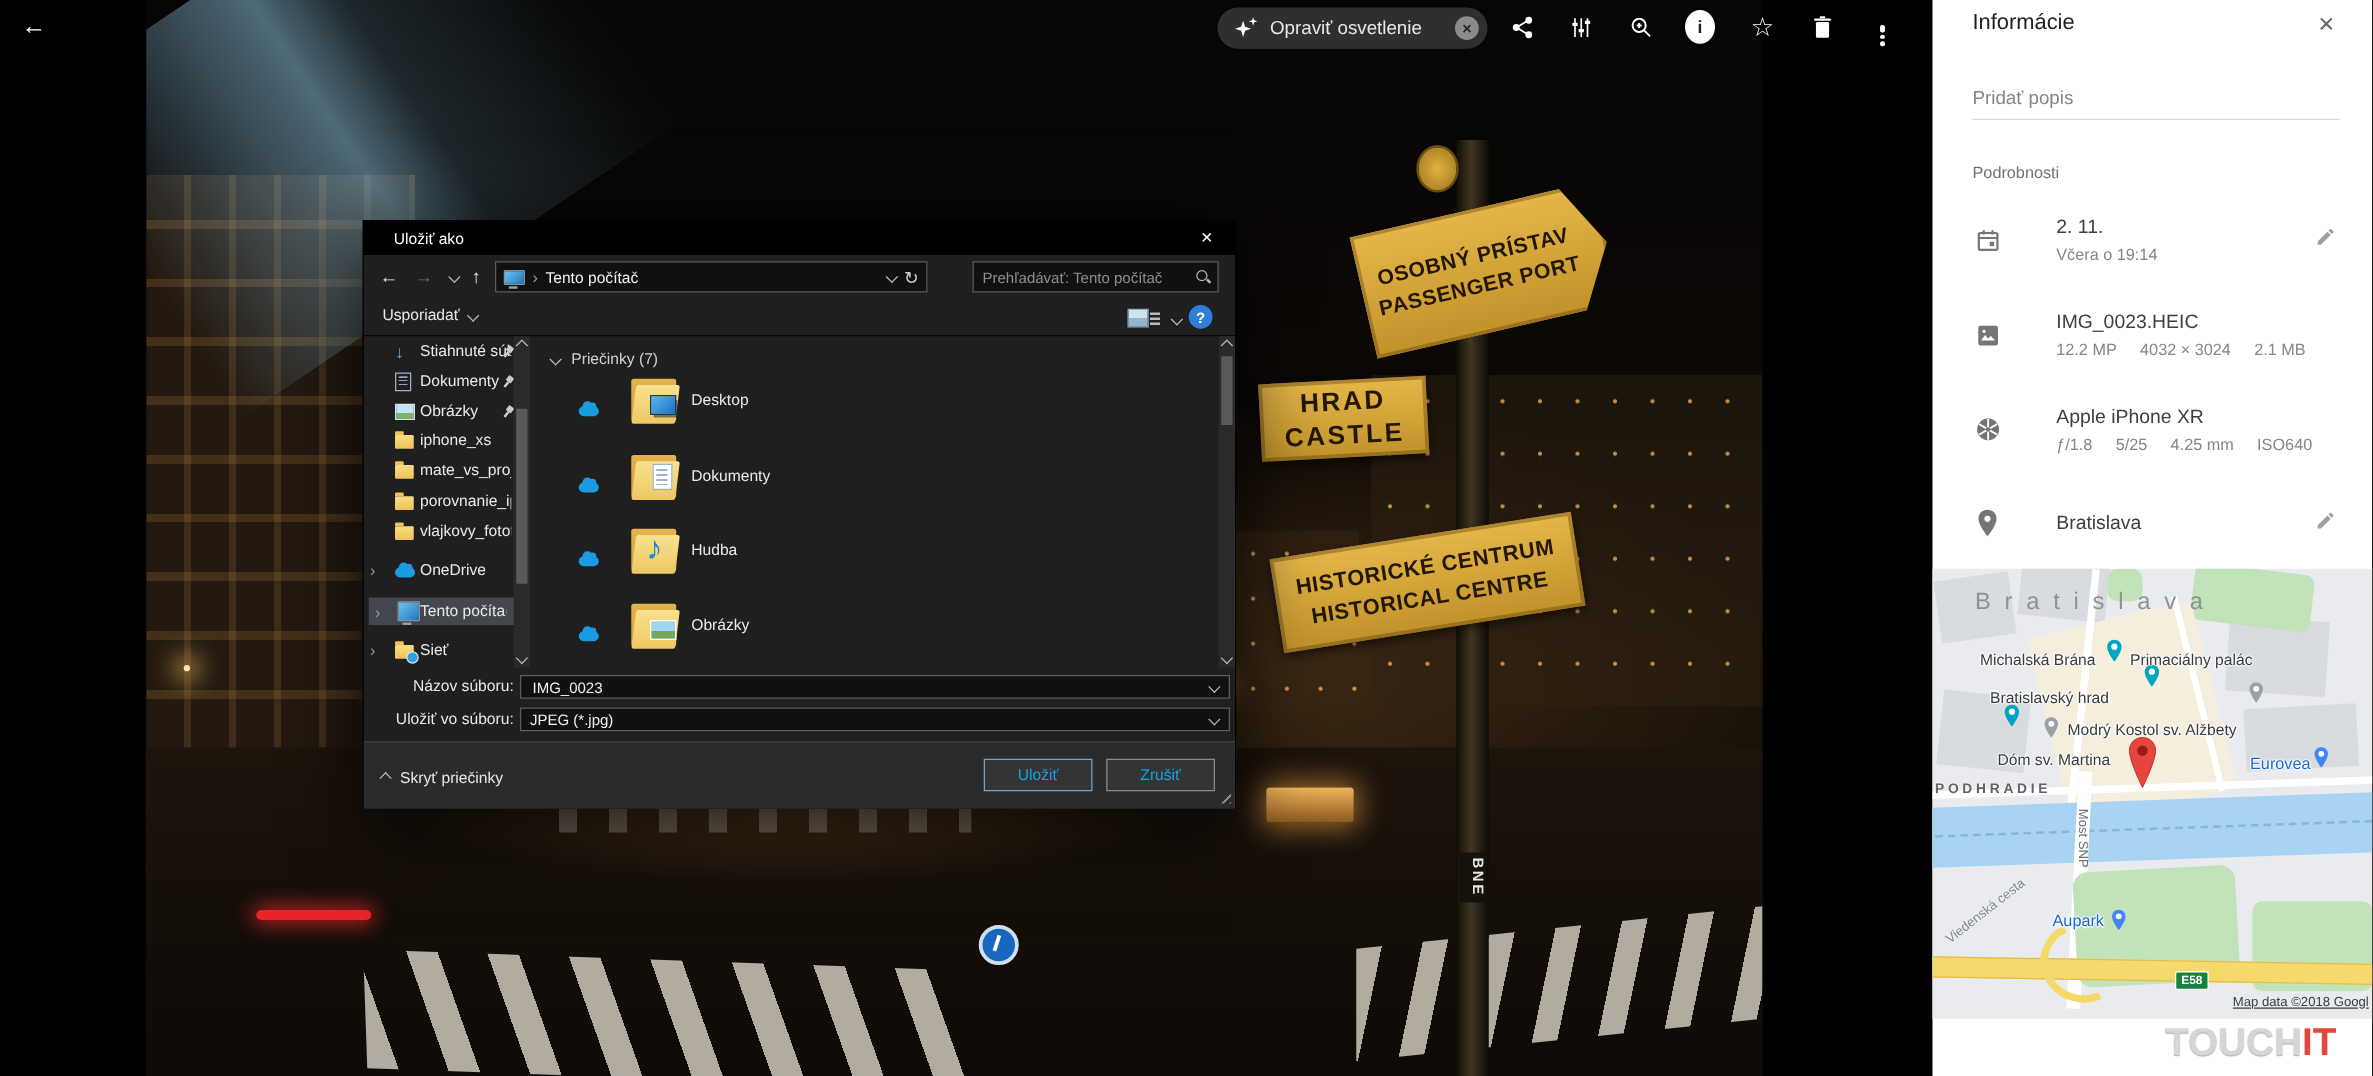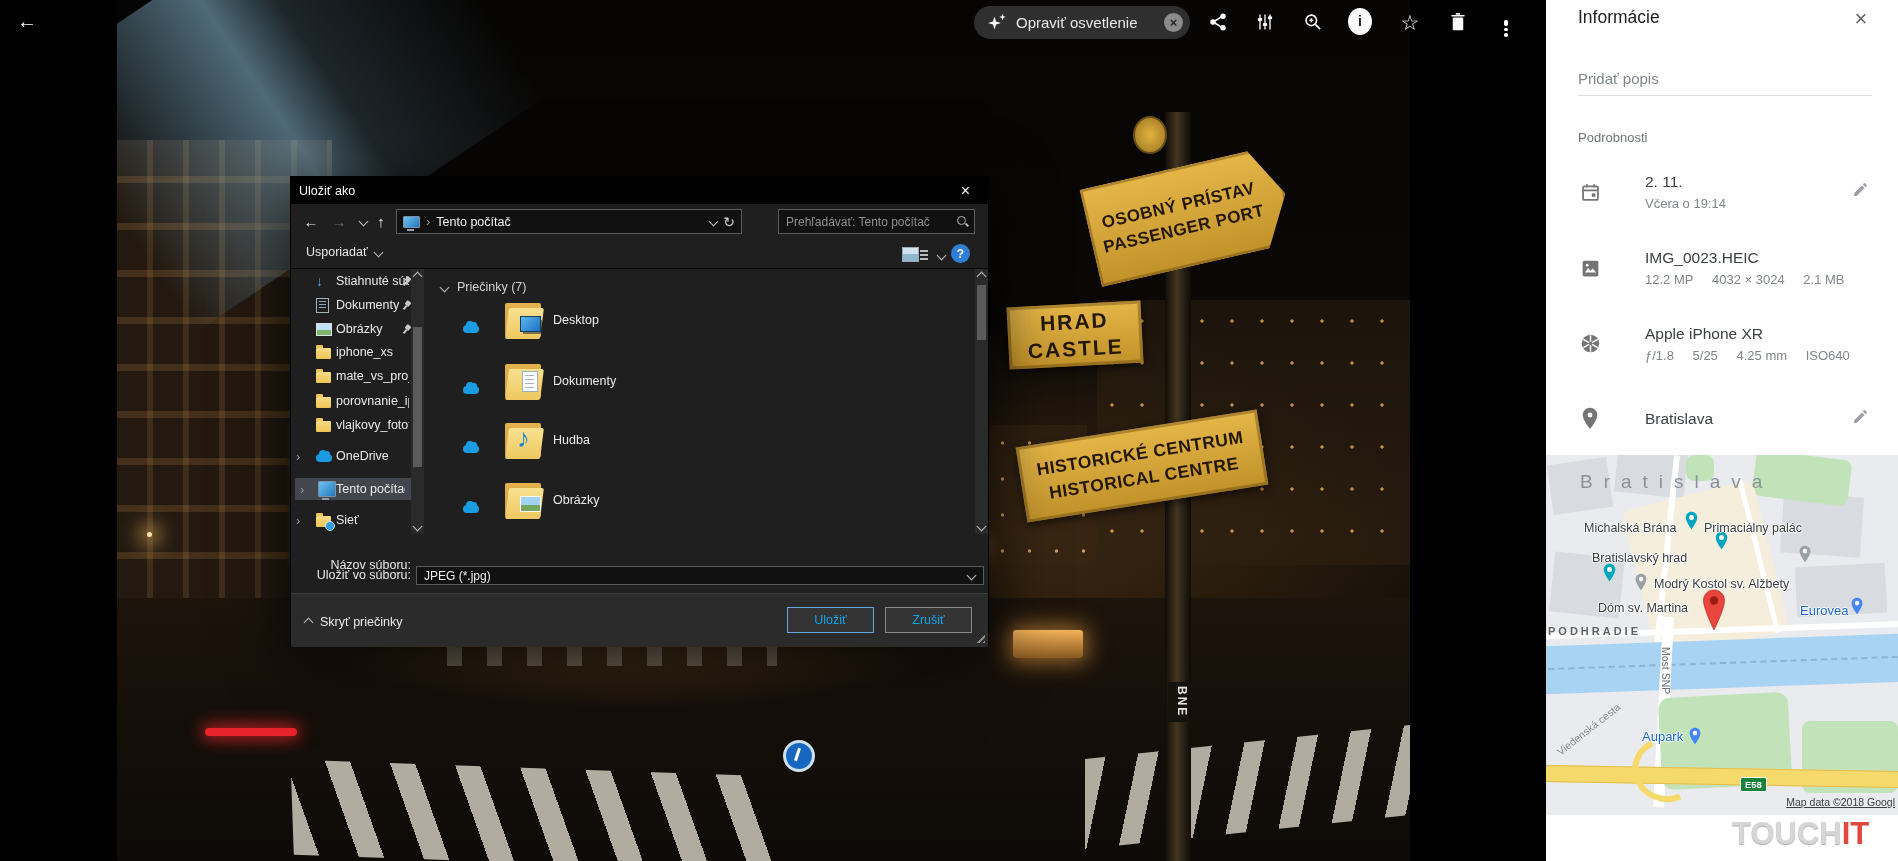--- a/index.html
+++ b/index.html
@@ -70,21 +70,21 @@
         font-weight:bold;font-size:14px;display:flex;align-items:center;justify-content:center;}
   .star{font-size:21px;line-height:21px;}
   .dots3 span{display:block;width:3.5px;height:3.5px;border-radius:50%;background:#fff;margin:2px auto;}
   .backbtn{position:absolute;left:14px;top:8px;width:26px;height:26px;color:#fff;font-size:20px;
         display:flex;align-items:center;justify-content:center;}
 
   
   #dlg{position:absolute;left:291px;top:177px;width:697px;height:469px;background:#1f1f1f;color:#e8e8e8;
        font-size:12.5px;box-shadow:0 12px 60px rgba(0,0,0,.85),0 0 0 1px #000;}
   .dtitle{position:absolute;left:0;top:0;right:0;height:27px;background:#000;color:#fff;
-       display:flex;align-items:center;padding-left:8px;font-size:12.5px;}
+       display:flex;align-items:center;padding-left:24px;font-size:12.5px;}
   .dclose{position:absolute;right:0;top:0;width:45px;height:27px;display:flex;align-items:center;justify-content:center;
        color:#fff;font-size:16px;}
   .dnav{position:absolute;left:0;top:27px;right:0;height:35px;}
   .navbtn{position:absolute;top:5px;width:24px;height:24px;display:flex;align-items:center;justify-content:center;
        font-size:15px;color:#e8e8e8;}
   .dim{color:#6c6c6c;}
   .chev{display:inline-block;width:6px;height:6px;border-right:1.6px solid #bdbdbd;border-bottom:1.6px solid #bdbdbd;}
   .chev.down{transform:rotate(45deg);}
   .chev.up{transform:rotate(-135deg);}
   .field{position:absolute;background:#111;border:1px solid #5c5c5c;box-sizing:border-box;}
@@ -427,21 +427,25 @@
         </span>
       <span class="flabel">Obrázky</span>
     </div>
 
     <div class="sbar" style="right:0;top:92px;height:265px;">
       <span class="sarrow" style="top:4px;transform:rotate(-135deg);"></span>
       <span class="sthumb" style="top:16px;height:55px;"></span>
       <span class="sarrow" style="bottom:4px;transform:rotate(45deg);"></span>
     </div>
 
-    <div class="frow-label" style="top:363px;margin-top:16px;">Názov súboru:</div>
+    <div class="frow-label" style="top:363px;">Názov súboru:</div>
+    <div class="field combo" style="top:363px;">
+      <input type="text" style="background: transparent; border: none; outline: none; color: rgb(240, 240, 240); font-size: 12px; width: 100%; font-family: &quot;Liberation Sans&quot;, sans-serif;" value="IMG_0023">
+      <span class="chev down"></span>
+    </div>
     <div class="frow-label" style="top:389px;">Uložiť vo súboru:</div>
     <div class="field combo" style="top:389px;">
       <span style="color:#f0f0f0;font-size:12px;">JPEG (*.jpg)</span>
       <span class="chev down"></span>
     </div>
 
     <div class="dfoot">
       <div class="hidef">
         <span class="chev up"></span>
         <span>Skryť priečinky</span>

